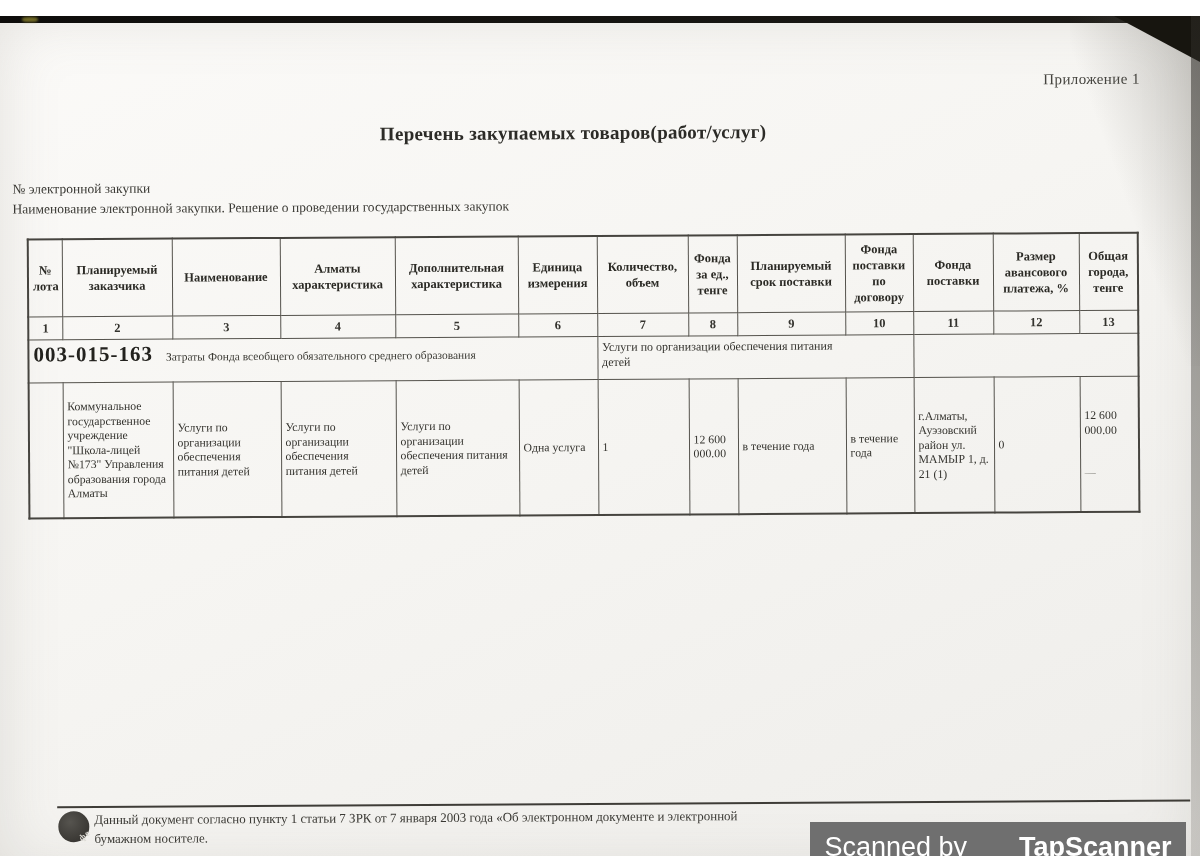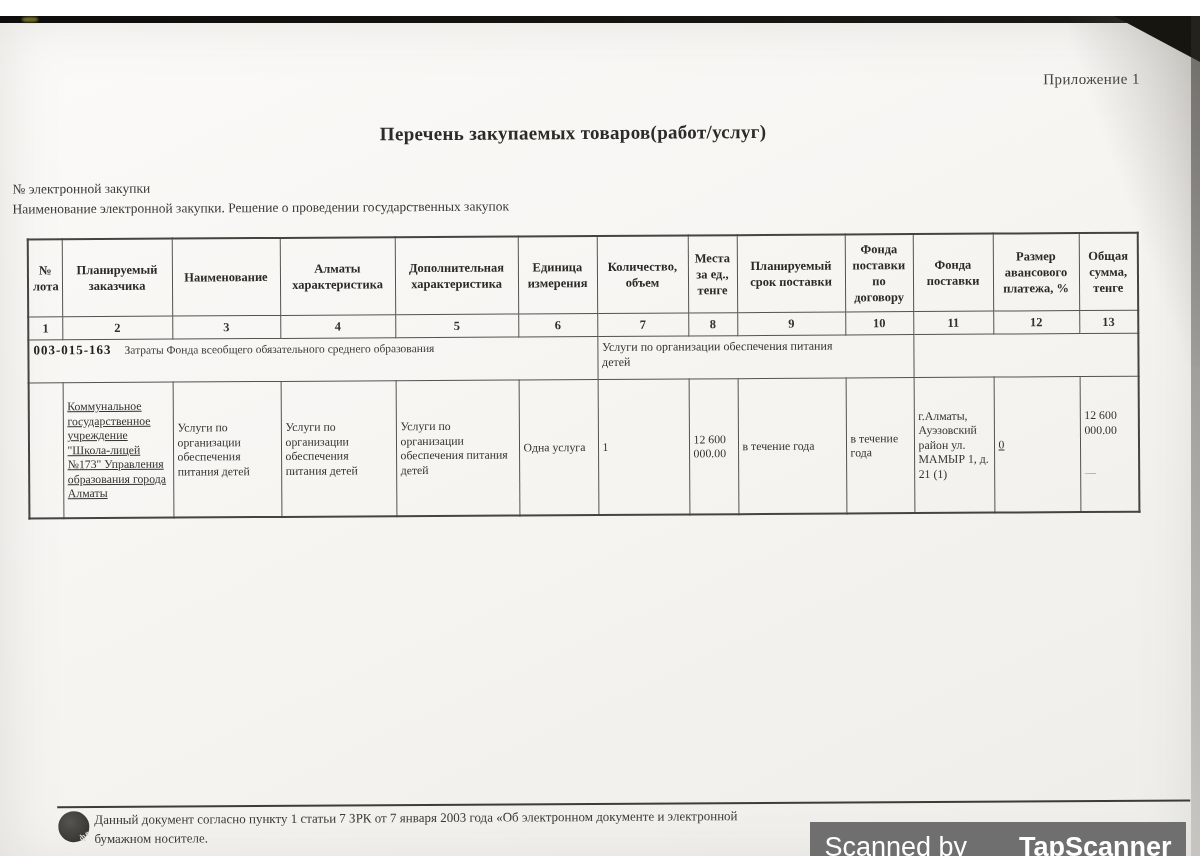--- a/index.html
+++ b/index.html
@@ -31,25 +31,25 @@
 
   table.doc{position:absolute;left:28px;top:219px;border-collapse:collapse;table-layout:fixed;
     width:1110px;border:2px solid #46443f;}
   table.doc td,table.doc th{border:1.5px solid #55534d;padding:2px 4px;
     font-size:12px;color:#34332e;overflow:hidden;}
   table.doc th{font-weight:bold;text-align:center;vertical-align:middle;
     font-size:12.5px;line-height:1.28;color:#2b2a25;height:72px;}
   tr.numrow td{height:20px;text-align:center;font-weight:bold;font-size:12.5px;padding:1px;}
   tr.lotrow td{height:38px;vertical-align:top;}
   td.lotcell{white-space:nowrap;vertical-align:middle;}
-  .lot-num{font-weight:bold;font-size:13px;letter-spacing:1px;color:#23221e;}
+  .lot-num{font-weight:bold;font-size:21px;letter-spacing:1px;color:#23221e;}
   .lot-desc{font-size:11.5px;margin-left:10px;color:#3c3b35;}
   .lot-service{display:block;width:250px;font-size:12px;line-height:15px;padding-top:1px;}
   tr.datarow td{height:130px;vertical-align:middle;line-height:14.5px;font-size:11.8px;}
-  td.v-top{vertical-align:top;padding-top:4px;text-decoration:underline;}
+  td.v-top{vertical-align:top;padding-top:4px;}
   .dash-mark{display:block;margin-top:28px;color:#9b9a94;font-size:11px;}
 
   .footer-line{position:absolute;left:55px;right:12px;top:787px;border-top:2px solid #3e3c37;}
   .stamp{position:absolute;left:56px;top:792px;width:31px;height:31px;border-radius:50%;
     background:radial-gradient(circle at 38% 35%,#56544f,#3a3834 70%);}
   .stamp .stamp-glyph{position:absolute;right:-1px;bottom:2px;transform:rotate(-42deg);
     color:#dad8d2;font-size:9px;font-weight:bold;letter-spacing:1px;}
   .footer-note{position:absolute;left:92px;top:791px;width:1100px;
     font-size:13px;line-height:19px;color:#3a3934;}
 
@@ -96,26 +96,26 @@
       </colgroup>
       <tbody>
           <tr>
         <th>№ лота</th>
         <th>Планируемый заказчика</th>
         <th>Наименование</th>
         <th>Алматы характеристика</th>
         <th>Дополнительная характеристика</th>
         <th>Единица измерения</th>
         <th>Количество, объем</th>
-        <th>Места за ед., тенге</th>
+        <th>Фонда за ед., тенге</th>
         <th>Планируемый срок поставки</th>
         <th>Фонда поставки по договору</th>
         <th>Фонда поставки</th>
         <th>Размер авансового платежа, %</th>
-        <th>Общая сумма, тенге</th>
+        <th>Общая города, тенге</th>
       </tr>
       <tr class="numrow">
         <td>1</td>
         <td>2</td>
         <td>3</td>
         <td>4</td>
         <td>5</td>
         <td>6</td>
         <td>7</td>
         <td>8</td>

